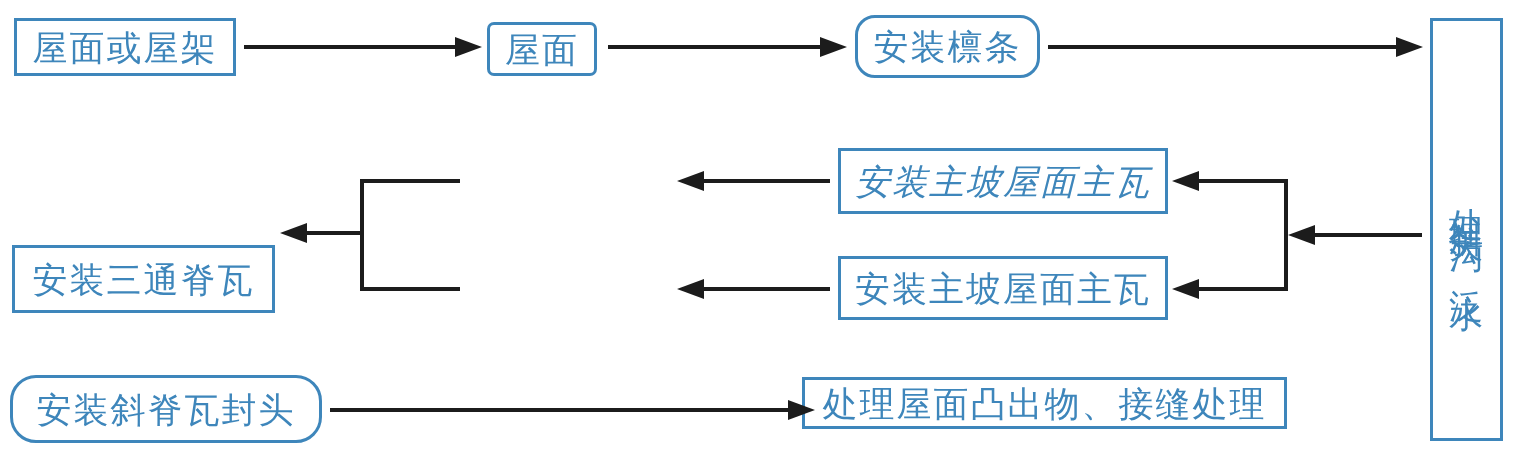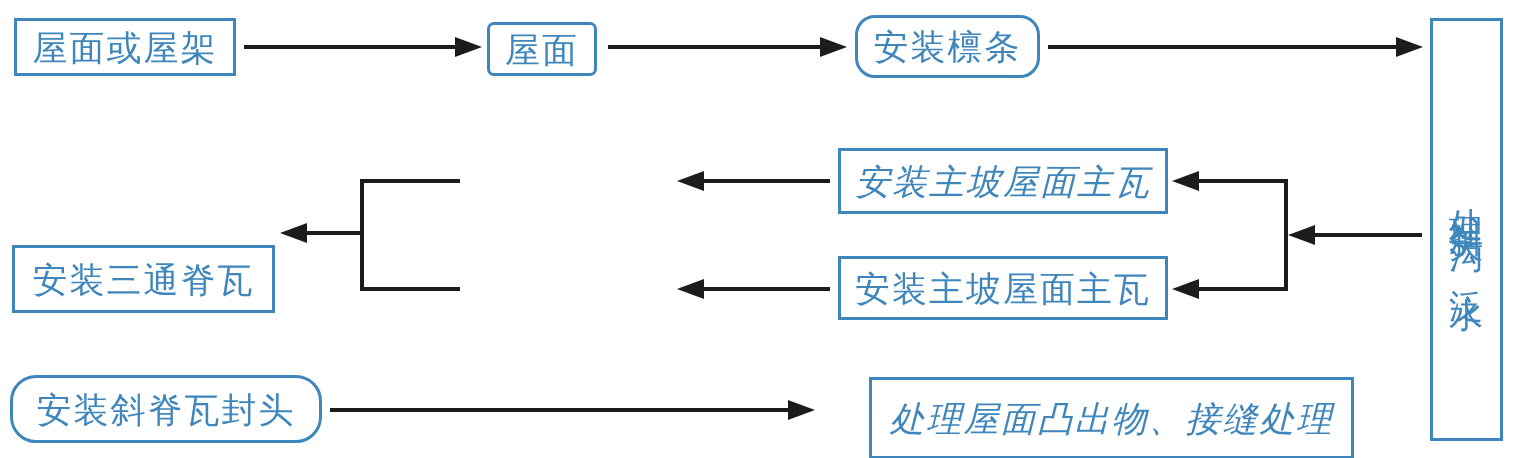--- a/index.html
+++ b/index.html
@@ -57,21 +57,21 @@
 
   <div class="box" style="left:838px;top:148px;width:330px;height:66px;font-style:italic;">安装主坡屋面主瓦</div>
 
   <div class="box" style="left:12px;top:197px;width:263px;height:68px;margin-top:48px;">安装三通脊瓦</div>
 
 
   <div class="box" style="left:838px;top:256px;width:330px;height:64px;">安装主坡屋面主瓦</div>
 
   <div class="box" style="left:10px;top:375px;width:312px;height:68px;border-radius:26px;">安装斜脊瓦封头</div>
 
-  <div class="box" style="left:869px;top:377px;width:485px;height:82px;font-style:italic;">处理屋面凸出物、接缝处理</div>
+  <div class="box" style="left:802px;top:377px;width:485px;height:52px;">处理屋面凸出物、接缝处理</div>
 
   <div class="shaft-h" style="left:244px;top:45px;width:213px;"></div>
   <div class="ah ah-right" style="left:455px;top:37px;"></div>
 
   <div class="shaft-h" style="left:608px;top:45px;width:214px;"></div>
   <div class="ah ah-right" style="left:820px;top:37px;"></div>
 
   <div class="shaft-h" style="left:1048px;top:45px;width:350px;"></div>
   <div class="ah ah-right" style="left:1396px;top:37px;"></div>
 

